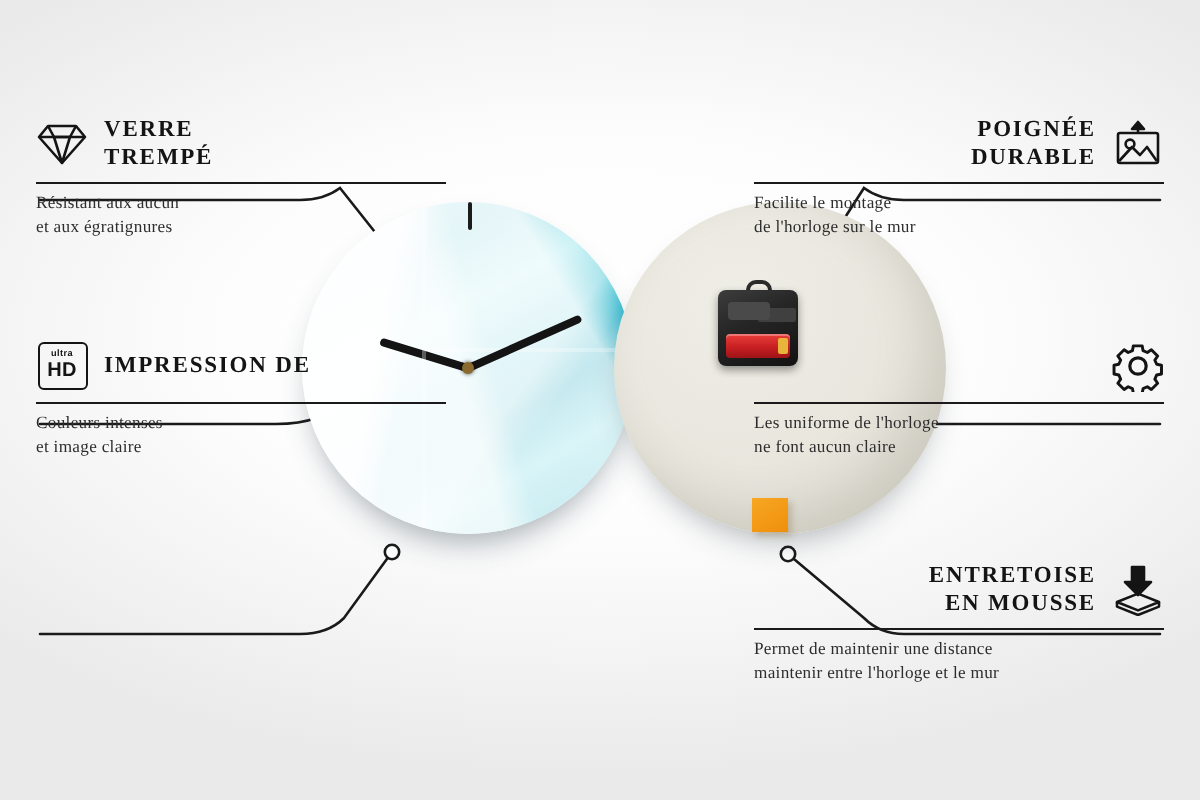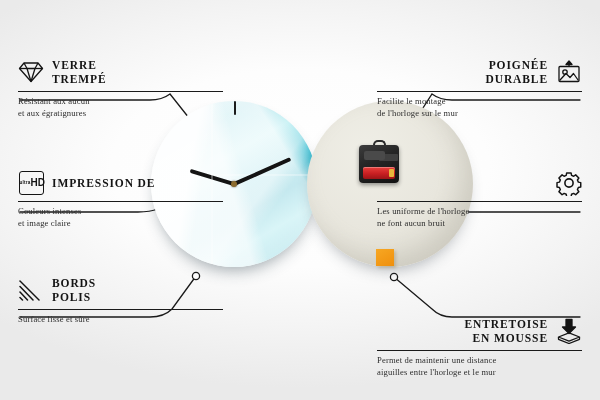--- a/index.html
+++ b/index.html
@@ -80,21 +80,21 @@
   .title { font-size:11.5px; font-weight:700; letter-spacing:.9px; color:#141414;
            line-height:14px; text-transform:uppercase; }
   .feat.right .title { text-align:right; }
   .rule { height:1.2px; background:#1a1a1a; margin-top:5px; }
   .desc { font-size:8.6px; line-height:11.4px; color:#2d2d2d; margin-top:4px; letter-spacing:.15px; }
   .feat.right .desc { text-align:left; }
   .ico { flex:0 0 auto; width:26px; height:26px; display:flex; align-items:center; justify-content:center; }
   .ico svg { display:block; }
 
   .hdbox { width:25px; height:24px; border:1.6px solid #141414; border-radius:3px;
-    display:flex; flex-direction:row; align-items:center; line-height:1; }
+    display:flex; flex-direction:column; align-items:center; justify-content:center; line-height:1; }
   .hdbox .u { font-size:4.6px; font-weight:700; letter-spacing:.2px; color:#141414;
               font-family:"Liberation Sans", sans-serif; }
   .hdbox .h { font-size:10px; font-weight:700; letter-spacing:.1px; color:#141414;
               font-family:"Liberation Sans", sans-serif; margin-top:.5px; }
 
   .connectors { position:absolute; inset:0; pointer-events:none; }
 </style>
 </head>
 <body>
 
@@ -187,42 +187,20 @@
         <span>IMPRESSION DE</span><br>
       </span>
     </div>
     <div class="rule"></div>
     <div class="desc">
       <span>Couleurs intenses</span><br>
       <span>et image claire</span>
     </div>
   </div>
 
-  <div class="feat left" style="left:18px; top:276px;">
-    <div class="head">
-      <span class="ico">
-        <svg width="26" height="22" viewBox="0 0 26 22">
-          <g stroke="#141414" stroke-width="1.5" stroke-linecap="round">
-            <line x1="2" y1="2" x2="21" y2="21"></line>
-            <line x1="2" y1="7.5" x2="15" y2="21"></line>
-            <line x1="2" y1="13" x2="9.5" y2="21"></line>
-            <line x1="2" y1="18.5" x2="4.5" y2="21"></line>
-          </g>
-        </svg>
-      </span>
-      <span class="title">
-        <span>BORDS</span><br>
-        <span>POLIS</span>
-      </span>
-    </div>
-    <div class="rule"></div>
-    <div class="desc">
-      <span>Surface lisse et sûre</span>
-    </div>
-  </div>
 
   <div class="feat right" style="left:377px; top:58px;">
     <div class="head">
       <span class="title">
         <span>POIGNÉE</span><br>
         <span>DURABLE</span>
       </span>
       <span class="ico">
         <svg width="26" height="24" viewBox="0 0 26 24">
           <g fill="none" stroke="#141414" stroke-width="1.3" stroke-linejoin="round">
@@ -252,40 +230,40 @@
                      l-.5,-2.6 -2.3,-1.0 -2.2,1.5 -3.4,-3.4 1.5,-2.2 -1.0,-2.3 -2.6,-.5 v-4.8
                      l2.6,-.5 1.0,-2.3 -1.5,-2.2 3.4,-3.4 2.2,1.5 2.3,-1.0 Z" transform="scale(.92) translate(1,1)"></path>
             <circle cx="13" cy="13" r="4.1"></circle>
           </g>
         </svg>
       </span>
     </div>
     <div class="rule"></div>
     <div class="desc">
       <span>Les uniforme de l'horloge</span><br>
-      <span>ne font aucun bruit</span>
-    </div>
-  </div>
-
-  <div class="feat right" style="left:377px; top:281px;margin-top:36px;">
+      <span>ne font aucun claire</span>
+    </div>
+  </div>
+
+  <div class="feat right" style="left:377px; top:281px;">
     <div class="head">
       <span class="title">
         <span>ENTRETOISE</span><br>
         <span>EN MOUSSE</span>
       </span>
       <span class="ico">
         <svg width="26" height="26" viewBox="0 0 26 26">
           <g fill="none" stroke="#141414" stroke-width="1.3" stroke-linejoin="round">
             <path d="M10,1.5 h6 v7.5 h3.5 L13,15.5 L6.5,9 H10 Z" fill="#141414"></path>
             <path d="M13,14.8 L23.5,19 L13,23.2 L2.5,19 Z"></path>
             <path d="M2.5,19 v2.3 L13,25.5 L23.5,21.3 V19"></path>
           </g>
         </svg>
       </span>
     </div>
     <div class="rule"></div>
     <div class="desc">
       <span>Permet de maintenir une distance</span><br>
-      <span>aiguilles entre l'horloge et le mur</span>
+      <span>maintenir entre l'horloge et le mur</span>
     </div>
   </div>
 
 </div>
 
 </body></html>

